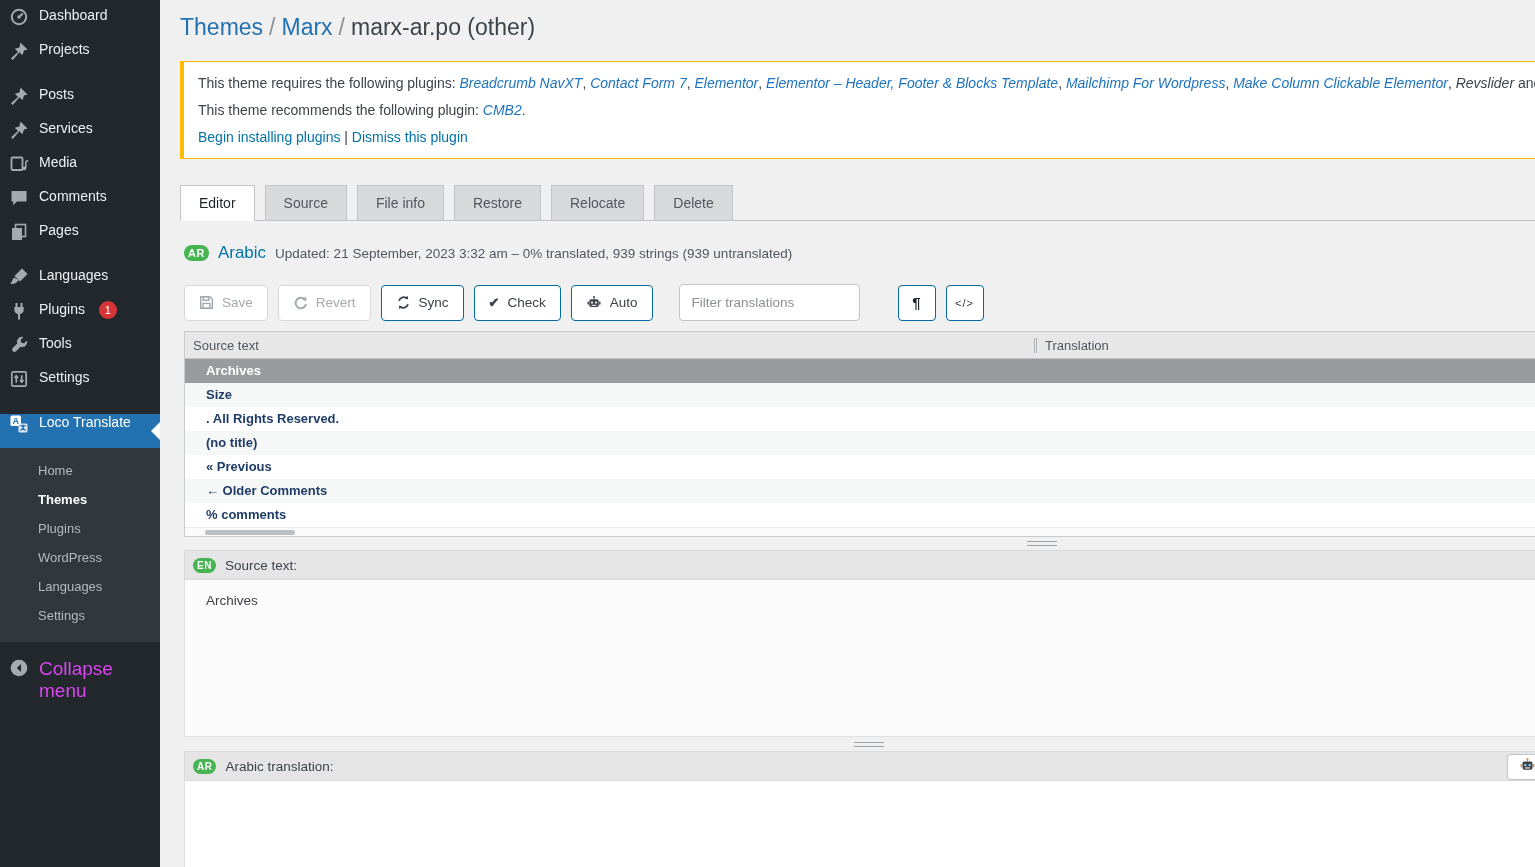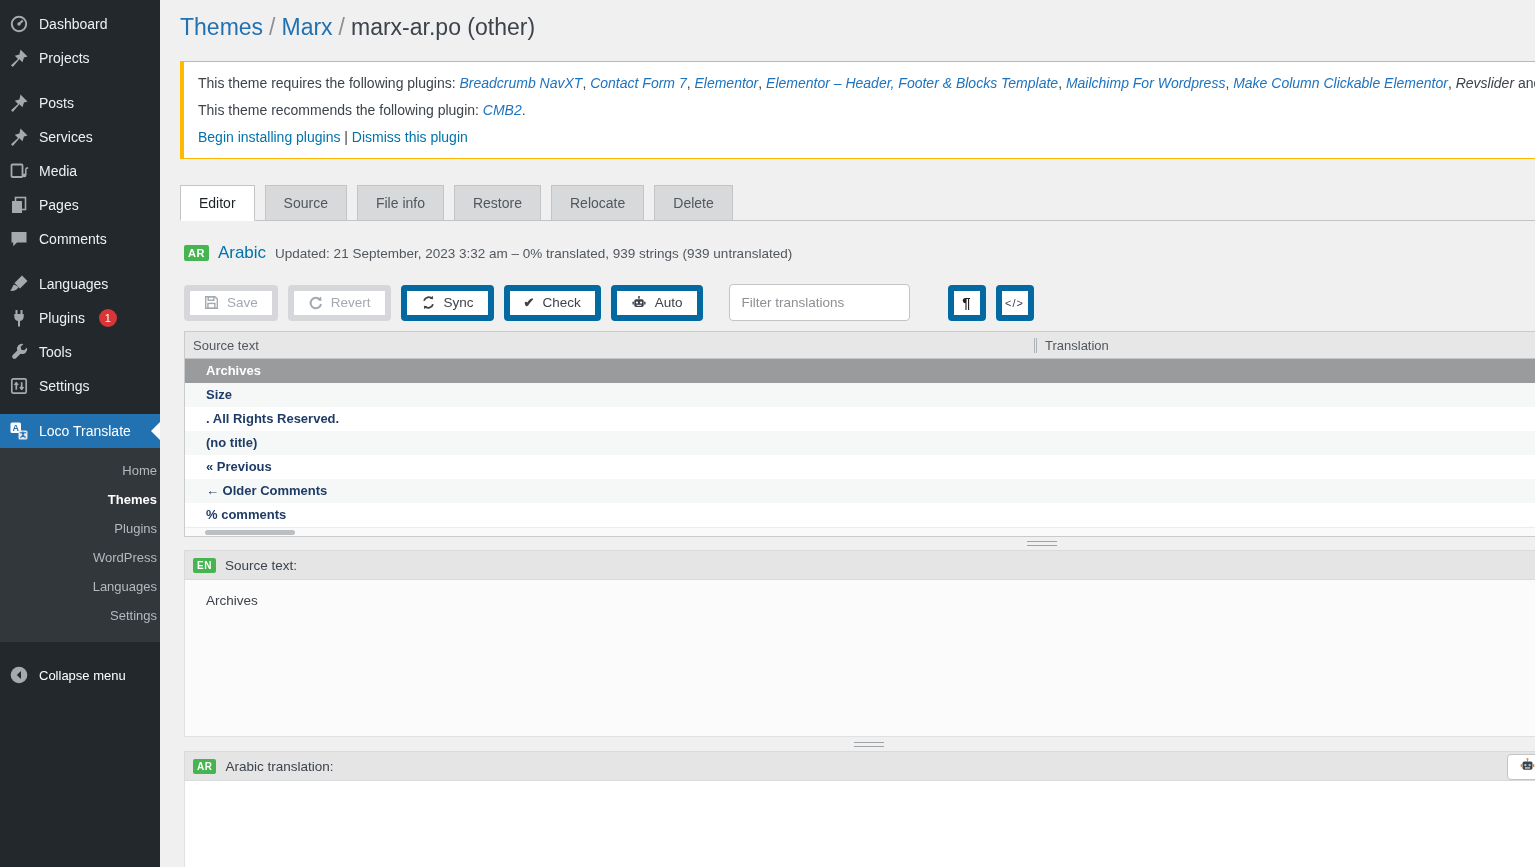--- a/index.html
+++ b/index.html
@@ -3,33 +3,33 @@
 <meta charset="utf-8">
 <style>
   * { box-sizing: border-box; margin: 0; padding: 0; }
   html,body { width:1535px; height:867px; overflow:hidden; }
   body {
     font-family: "Liberation Sans", "DejaVu Sans", sans-serif;
     background:#f0f0f1; color:#3c434a; font-size:13px; position:relative;
   }
   
   .sidebar { position:absolute; left:0; top:0; width:160px; height:867px; background:#23282d; }
-  .menu-item { display:flex; align-items:center; height:34px; padding-left:9px; gap:10px; cursor:pointer; }
+  .menu-item { display:flex; align-items:flex-start; height:34px; padding-left:9px; gap:10px; cursor:pointer; }
   .menu-item .lbl { color:#eef0f1; font-size:14px; }
   .menu-item .ico { width:20px; height:20px; display:inline-flex; }
   .menu-item.sep-before { margin-top:11px; }
   .menu-item.active-blue { background:#2271b1; position:relative; margin-top:11px; }
   .menu-item.active-blue .lbl { color:#fff; }
   .menu-item.active-blue::after {
     content:""; position:absolute; right:0; top:50%; margin-top:-9px;
     border-top:9px solid transparent; border-bottom:9px solid transparent; border-right:9px solid #fff;
   }
   .upd-badge { background:#d63638; color:#fff; border-radius:50%; min-width:18px; height:18px;
     display:inline-flex; align-items:center; justify-content:center; font-size:11px; margin-left:4px; }
-  .submenu { background:#32373c; padding:8px 3px 12px 0;text-align:right; }
+  .submenu { background:#32373c; padding:8px 3px 12px 0; }
   .submenu-item { display:block; padding:7px 0 7px 38px; color:#b4b9be; font-size:13px; cursor:pointer; }
   .submenu-item.current { color:#fff; font-weight:bold; }
   .collapse { margin-top:16px; }
   
   .main { position:absolute; left:160px; top:0; width:1575px; padding-left:20px; }
   .breadcrumb { margin-top:14px; font-size:23px; font-weight:400; color:#3c434a; }
   .breadcrumb a { color:#2271b1; text-decoration:none; cursor:pointer; }
   .breadcrumb .bc-sep { color:#8c8f94; padding:0 6px; }
   .notice { margin-top:20px; width:1540px; background:#fff; border:1px solid #ffb900; border-left-width:4px; padding:2px 14px; }
   .notice p { margin:11px 0; font-size:14px; color:#3c434a; }
@@ -38,26 +38,26 @@
   .notice-link { color:#0073aa; cursor:pointer; }
   
   .tabs { margin-top:26px; width:1540px; display:flex; gap:10px; border-bottom:1px solid #c3c4c7; height:36px; }
   .tab { padding:0 18px; line-height:34px; height:35px; background:#d8d9db; border:1px solid #c3c4c7;
     border-bottom:none; color:#50575e; font-size:14px; cursor:pointer; }
   .tab.active { background:#fff; font-weight:normal; color:#1d2327; height:36px; margin-bottom:-1px;
     border-bottom:1px solid #fff; }
   
   .lang-row { margin-top:19px; margin-left:4px; display:flex; align-items:center; gap:9px; height:26px; }
   .lang-badge { background:#46b450; color:#fff; font-size:10px; font-weight:bold; padding:2px 4px;
-    border-radius:2px; letter-spacing:.5px; }
+    border-radius:8px; letter-spacing:.5px; }
   .lang-name { color:#0073aa; font-size:17px; cursor:pointer; }
   .lang-meta { color:#50575e; font-size:13.5px; }
   
   .toolbar { margin-top:18px; margin-left:4px; display:flex; align-items:center; gap:10px; }
-  .btn { height:36px; padding:0 14px; background:#fff; border:6px solid #0369a1; border-radius:4px;
+  .btn { height:36px; padding:0 14px; background:#fff; border:1px solid #0369a1; border-radius:4px;
     display:inline-flex; align-items:center; gap:8px; font-size:13.5px; color:#3c434a; cursor:pointer; }
   .btn.disabled { border-color:#d5d7da; color:#a4a9ae; cursor:default; }
   .btn svg { display:block; }
   .filter-input { margin-left:16px; width:181px; height:37px; border:1px solid #c3c4c7; border-radius:4px;
     padding:0 12px; font-size:13.5px; color:#3c434a; background:#fff; font-family:inherit; }
   .filter-input::placeholder { color:#8c8f94; }
   .btn.square { width:38px; justify-content:center; padding:0; }
   .btn.pilcrow { margin-left:28px; font-weight:bold; font-size:15px; color:#1d2327; }
   .btn.codebtn { font-size:11px; letter-spacing:1px; color:#3c434a; }
   
@@ -135,35 +135,35 @@
           <rect x="2.5" y="3.5" width="11" height="12.5" rx="1" fill="none" stroke="#a7aaad" stroke-width="1.8"></rect>
           <path d="M16.8 7.5 v6.5 M16.8 7.5 l2.4 -0.8" stroke="#a7aaad" stroke-width="1.5" fill="none"></path>
           <circle cx="15.4" cy="14.4" r="1.9" fill="#a7aaad"></circle>
         </svg>
       </span>
     <span class="lbl">Media</span>
   </div>
 
   <div class="menu-item">
     <span class="ico">
+        <svg viewBox="0 0 20 20" width="20" height="20" fill="#a7aaad">
+          <path d="M2.5 3 h15 v10.5 h-9.5 l-3.8 3.8 v-3.8 h-1.7 z"></path>
+        </svg>
+      </span>
+    <span class="lbl">Comments</span>
+  </div>
+
+  <div class="menu-item">
+    <span class="ico">
         <svg viewBox="0 0 20 20" width="20" height="20">
           <rect x="6.5" y="2.5" width="10" height="12" fill="none" stroke="#a7aaad" stroke-width="1.6"></rect>
           <rect x="3" y="6" width="10" height="12" fill="#a7aaad"></rect>
         </svg>
       </span>
     <span class="lbl">Pages</span>
-  </div>
-
-  <div class="menu-item">
-    <span class="ico">
-        <svg viewBox="0 0 20 20" width="20" height="20" fill="#a7aaad">
-          <path d="M2.5 3 h15 v10.5 h-9.5 l-3.8 3.8 v-3.8 h-1.7 z"></path>
-        </svg>
-      </span>
-    <span class="lbl">Comments</span>
   </div>
 
   <div class="menu-item sep-before">
     <span class="ico">
         <svg viewBox="0 0 20 20" width="20" height="20" fill="#a7aaad">
           <path d="M13 1.5 l5.5 5.5 -7.5 7.5 -5.5 -5.5 z"></path>
           <path d="M5 10.5 c-1.8 1.8 -1 3.2 -3.8 6 2.8 1.2 5.6 -0.4 6.8 -1.6 l1.8 -1.8 z"></path>
         </svg>
       </span>
     <span class="lbl">Languages</span>
@@ -221,21 +221,21 @@
     <span class="submenu-item">Settings</span>
   </div>
 
   <div class="menu-item collapse">
     <span class="ico">
         <svg viewBox="0 0 20 20" width="20" height="20">
           <circle cx="10" cy="10" r="8.3" fill="#a7aaad"></circle>
           <path d="M12 6 L7.8 10 L12 14 z" fill="#23282d"></path>
         </svg>
       </span>
-    <span class="lbl" style="color:#ffffff;font-size:13px">Collapse menu</span>
+    <span class="lbl" style="color:#d946ef;font-size:19px">Collapse menu</span>
   </div>
 </div>
 
 <div class="main">
 
   <h1 class="breadcrumb">
     <a>Themes</a><span class="bc-sep">/</span><a>Marx</a><span class="bc-sep">/</span><span>marx-ar.po (other)</span>
   </h1>
 
   <div class="notice">

